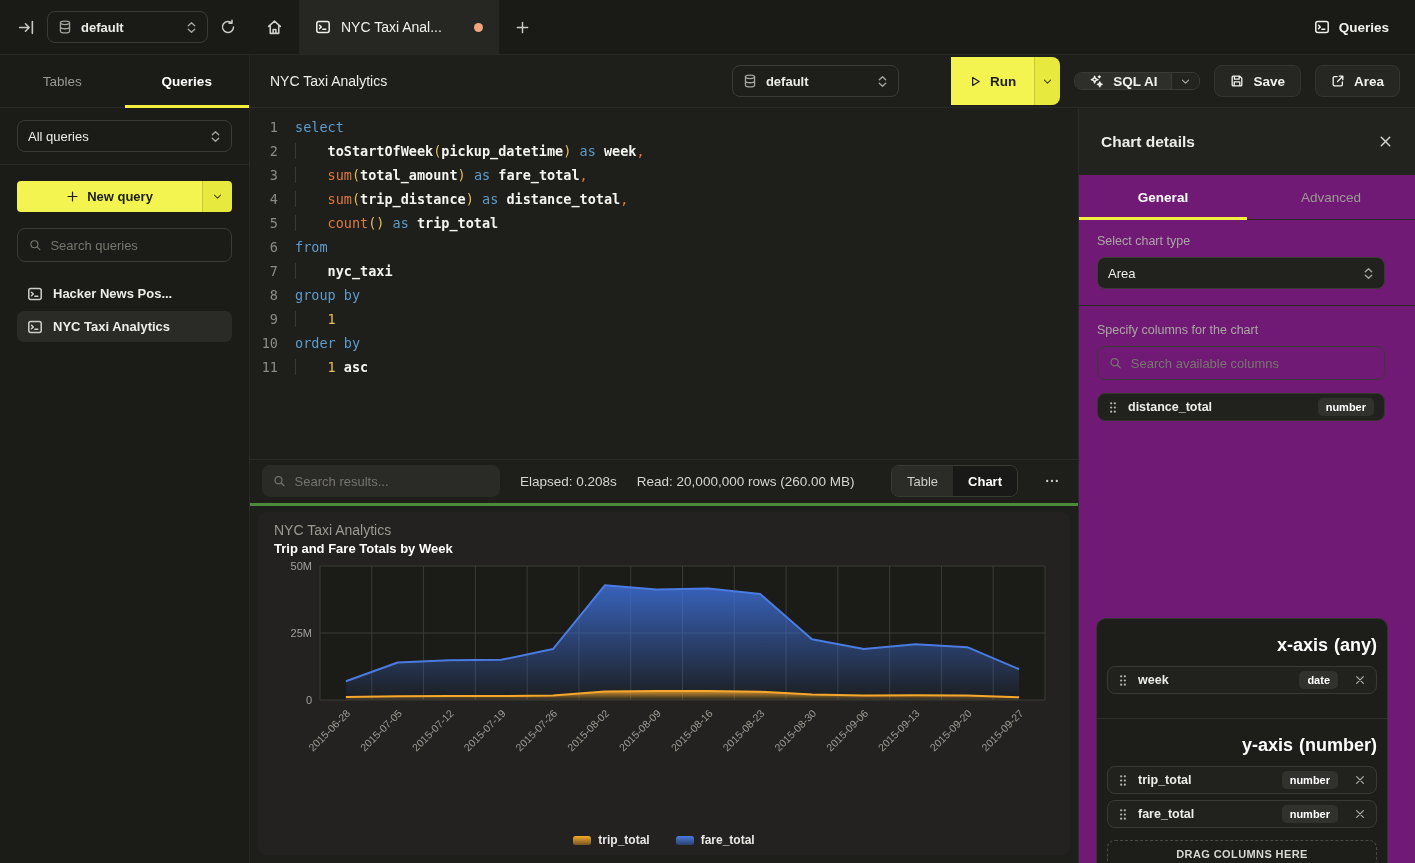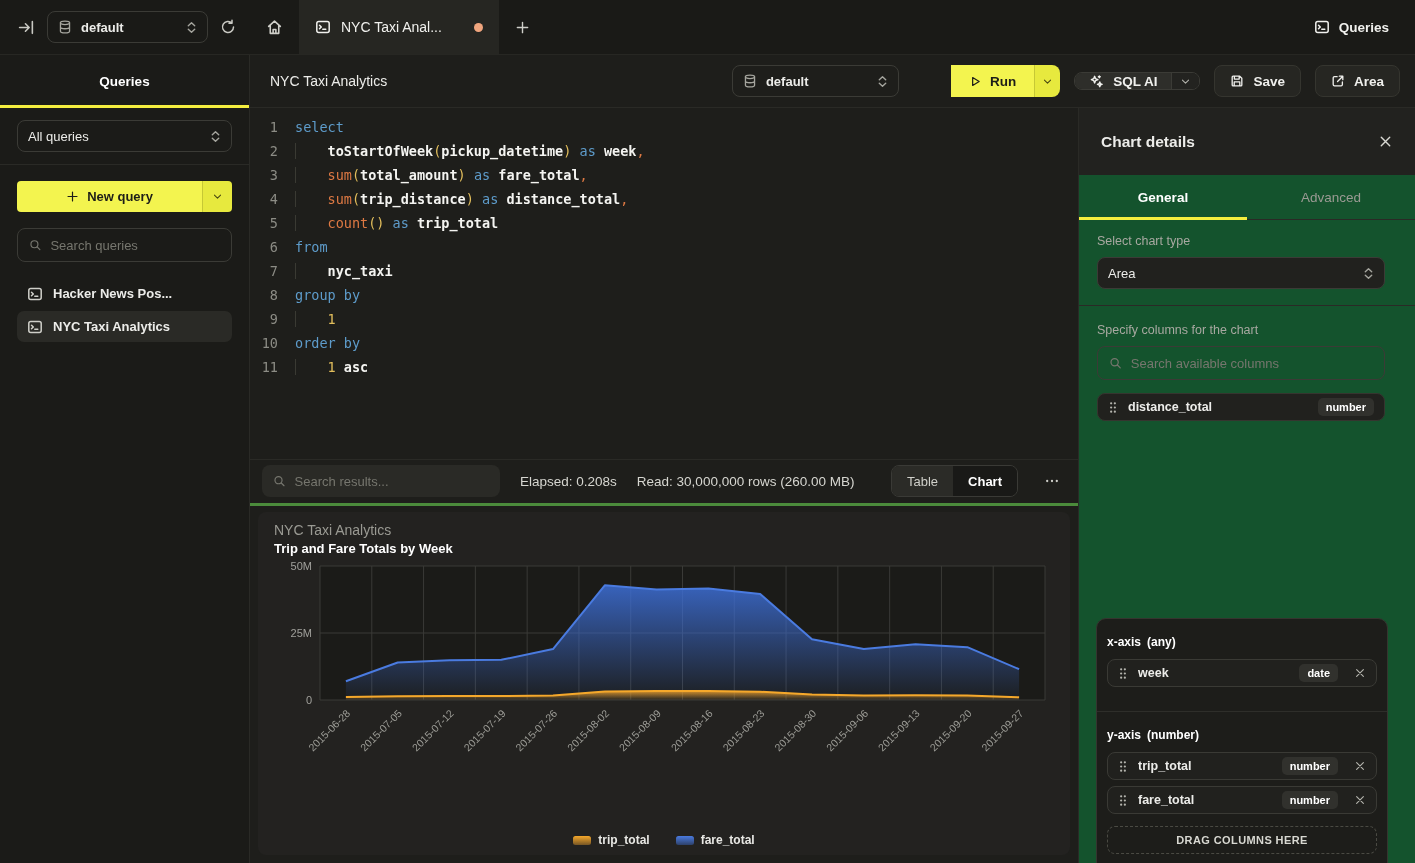--- a/index.html
+++ b/index.html
@@ -24,21 +24,21 @@
   .tab-plus { width:47px; display:flex; align-items:center; justify-content:center; color:#cfcfc9; cursor:pointer; }
   .topbar-right { margin-left:auto; display:flex; align-items:center; padding-right:26px; }
   .queries-btn { display:flex; align-items:center; gap:9px; color:#f0f0ed; font-size:13.5px; font-weight:600; cursor:pointer; background:none; border:none; }
 
   
   .content-row { flex:1; display:flex; min-height:0; }
   .sidebar { width:250px; flex:none; background:#1b1b18; border-right:1px solid #2a2a26; display:flex; flex-direction:column; }
   .right-area { flex:1; display:flex; flex-direction:column; min-width:0; }
   .lower-row { flex:1; display:flex; min-height:0; }
   .main-col { flex:1; display:flex; flex-direction:column; min-width:0; background:#1e1e1b; }
-  .right-panel { width:337px; flex:none; background:#14532d; border-left:1px solid #2a2a26; display:flex; flex-direction:column; }
+  .right-panel { width:337px; flex:none; background:#701a75; border-left:1px solid #2a2a26; display:flex; flex-direction:column; }
 
   
   .sidebar-tabs { height:53px; flex:none; display:flex; border-bottom:1px solid #2a2a26; }
   .s-tab { flex:1; display:flex; align-items:center; justify-content:center; font-size:13.5px; color:#9a9a93; cursor:pointer; position:relative; }
   .s-tab.active { color:#fff; font-weight:700; }
   .s-tab.active::after { content:""; position:absolute; left:0; right:0; bottom:-1px; height:3px; background:#f4ee3f; }
   .sb-section { padding:12px 17px; }
   .sb-divider { border-bottom:1px solid #2a2a26; }
   .all-queries { width:100%; height:31px; justify-content:space-between; border-radius:8px; }
   .all-queries .lbl { font-weight:400; font-size:13px; }
@@ -53,21 +53,21 @@
   .q-item.selected { background:#2a2a26; }
   .q-item .q-label { font-size:13px; font-weight:600; white-space:nowrap; overflow:hidden; }
   .q-item .icon { color:#cfcfc9; display:flex; }
 
   
   .main-toolbar { height:53px; flex:none; display:flex; align-items:center; padding:0 15px 0 20px; border-bottom:1px solid #2a2a26; background:#1e1e1b; }
   .page-title { font-size:14px; font-weight:400; color:#ececE9; }
   .toolbar-controls { margin-left:auto; display:flex; align-items:center; gap:14px; }
   .db-select { height:32px; width:167px; justify-content:space-between; }
   .db-select .lbl { font-weight:700; }
-  .run-btn { display:flex; height:32px; border-radius:8px; overflow:hidden; cursor:pointer;padding-left:38px; }
+  .run-btn { display:flex; height:48px; border-radius:8px; overflow:hidden; cursor:pointer;padding-left:38px; }
   .run-main { display:flex; align-items:center; gap:8px; padding:0 18px; background:#f3f44f; color:#1d1d18; font-weight:700; font-size:13.5px; }
   .run-caret { width:26px; background:#e7e93e; color:#454510; display:flex; align-items:center; justify-content:center; border-left:1px solid rgba(0,0,0,.14); }
   .sqlai-btn { display:flex; height:18px; border-radius:8px; overflow:hidden; border:1px solid #3b3b36; cursor:pointer; }
   .sqlai-main { display:flex; align-items:center; gap:9px; padding:0 14px; background:#2e2e2a; color:#f0f0ed; font-weight:700; font-size:13.5px; }
   .sqlai-caret { width:28px; background:#232320; color:#b5b5ae; display:flex; align-items:center; justify-content:center; border-left:1px solid #3b3b36; }
   .ghost-btn { display:flex; align-items:center; gap:9px; height:32px; padding:0 15px; background:#262622; border:1px solid #35352f; border-radius:8px; color:#f0f0ed; font-weight:700; font-size:13.5px; cursor:pointer; }
 
   
   .editor { flex:1; min-height:0; overflow:hidden; padding-top:7px; font-family:"DejaVu Sans Mono", monospace; font-size:13.5px; cursor:text; }
   .code-line { display:flex; line-height:24px; }
@@ -117,21 +117,21 @@
   .rp-select { height:31px; justify-content:space-between; border-radius:8px; background:#21211e; }
   .rp-select .lbl { font-weight:400; }
   .col-search { margin:0 0 13px 0; background:transparent; }
   .col-card { display:flex; align-items:center; gap:10px; height:28px; padding:0 10px; background:#21211e; border:1px solid #35352f; border-radius:8px; }
   .col-card .col-name { font-size:12.5px; font-weight:700; }
   .type-badge { margin-left:auto; background:#31312d; color:#fff; font-size:11px; font-weight:700; padding:3px 8px; border-radius:5px; }
   .drag-dots { color:#b5b5ae; display:flex; flex:none; cursor:grab; }
   .axes-card { margin:181px 27px 0 17px; border:1px solid #35352f; border-radius:10px; background:#1d1d1a; }
   .axis-sec { padding:12px 10px 18px 10px; }
   .axis-sec + .axis-sec { border-top:1px solid #2e2e2a; }
-  .axis-head { text-align:left; font-size:12px; font-weight:700; margin:4px 0 10px 0; color:#fff; }
+  .axis-head { text-align:right; font-size:18px; font-weight:700; margin:4px 0 10px 0; color:#fff; }
   .axis-head .hint { margin-left:6px; }
   .axis-row { display:flex; align-items:center; gap:10px; height:28px; padding:0 10px; background:#21211e; border:1px solid #3a3a35; border-radius:8px; margin-bottom:6px; }
   .axis-row .col-name { font-size:12.5px; font-weight:700; }
   .axis-row .x-remove { margin-left:6px; color:#b5b5ae; cursor:pointer; background:none; border:none; display:flex; }
   .drop-zone { margin-top:12px; border:1px dashed #4a4a43; border-radius:8px; height:28px; display:flex; align-items:center; justify-content:center; color:#d8d8d2; font-size:11px; font-weight:700; letter-spacing:.4px; }
 </style>
 </head>
 <body>
 
 <div class="app">
@@ -189,20 +189,21 @@
           </svg>
         <span>Queries</span>
       </button>
     </div>
   </div>
 
   <div class="content-row">
 
     <div class="sidebar">
       <div class="sidebar-tabs">
+        <div class="s-tab">Tables</div>
         <div class="s-tab active">Queries</div>
       </div>
       <div class="sb-section sb-divider">
         <div class="select-box all-queries">
           <span class="lbl">All queries</span>
           <svg class="ic muted-ic" width="11" height="13" viewBox="0 0 12 14">
               <path d="M2.5 5.2 6 1.8l3.5 3.4M2.5 8.8 6 12.2 9.5 8.8"></path>
             </svg>
         </div>
       </div>
@@ -362,21 +363,21 @@
 
           <div class="results-bar">
             <label class="search-input results-search">
               <svg class="ic" width="14" height="14" viewBox="0 0 16 16">
                   <circle cx="7" cy="7" r="4.5"></circle>
                   <path d="M10.5 10.5 14 14"></path>
                 </svg>
               <input type="text" placeholder="Search results..." style="">
             </label>
             <span class="stat">Elapsed: 0.208s</span>
-            <span class="stat">Read: 30,000,000 rows (260.00 MB)</span>
+            <span class="stat">Read: 20,000,000 rows (260.00 MB)</span>
             <div class="seg-control">
               <span class="seg">Table</span>
               <span class="seg active">Chart</span>
             </div>
             <button class="more-btn">
               <svg class="ic" width="16" height="16" viewBox="0 0 16 16" style="fill:#cfcfc9;stroke:none;">
                   <circle cx="3.2" cy="8" r="1.15"></circle>
                   <circle cx="8" cy="8" r="1.15"></circle>
                   <circle cx="12.8" cy="8" r="1.15"></circle>
                 </svg>

